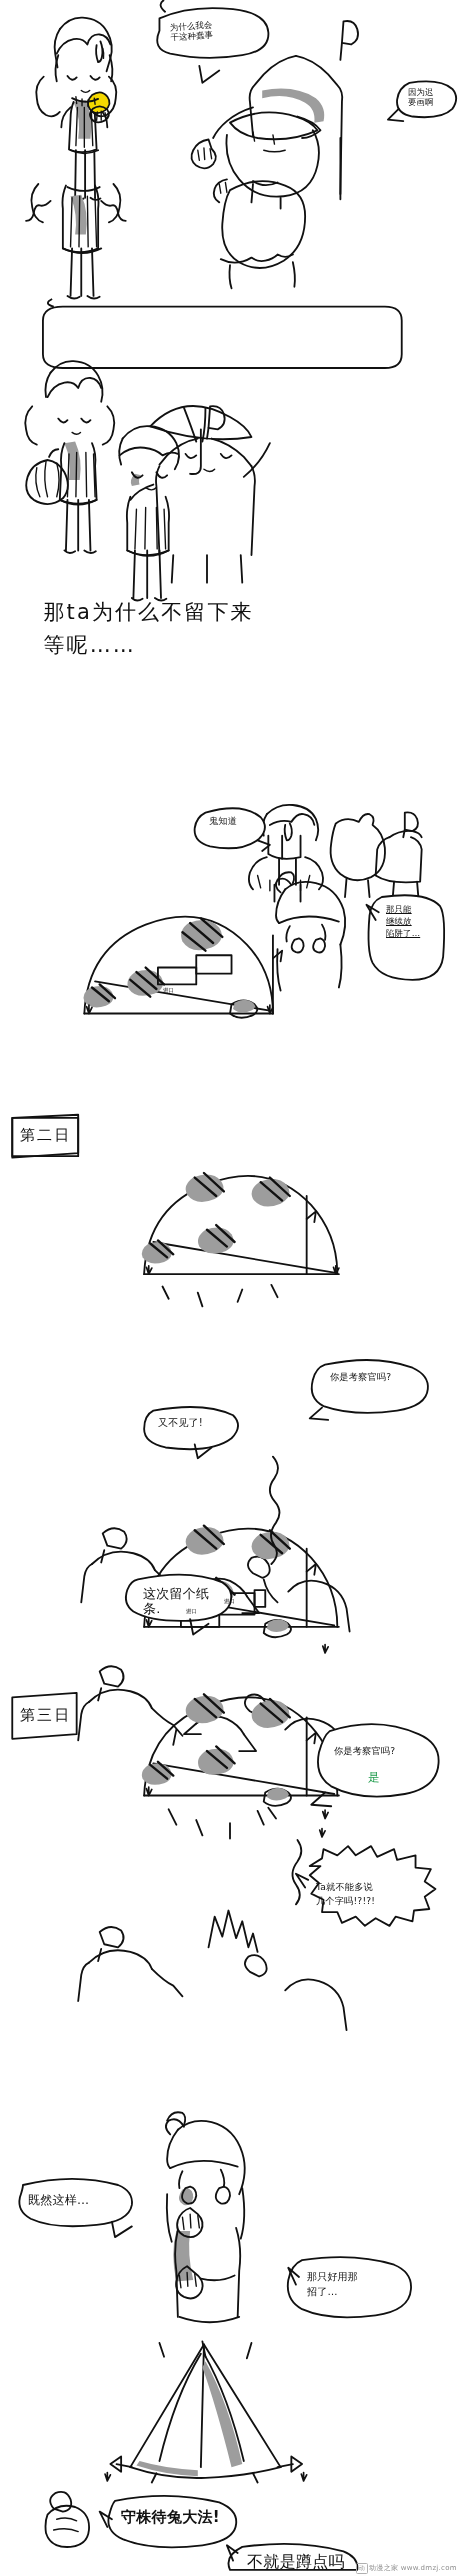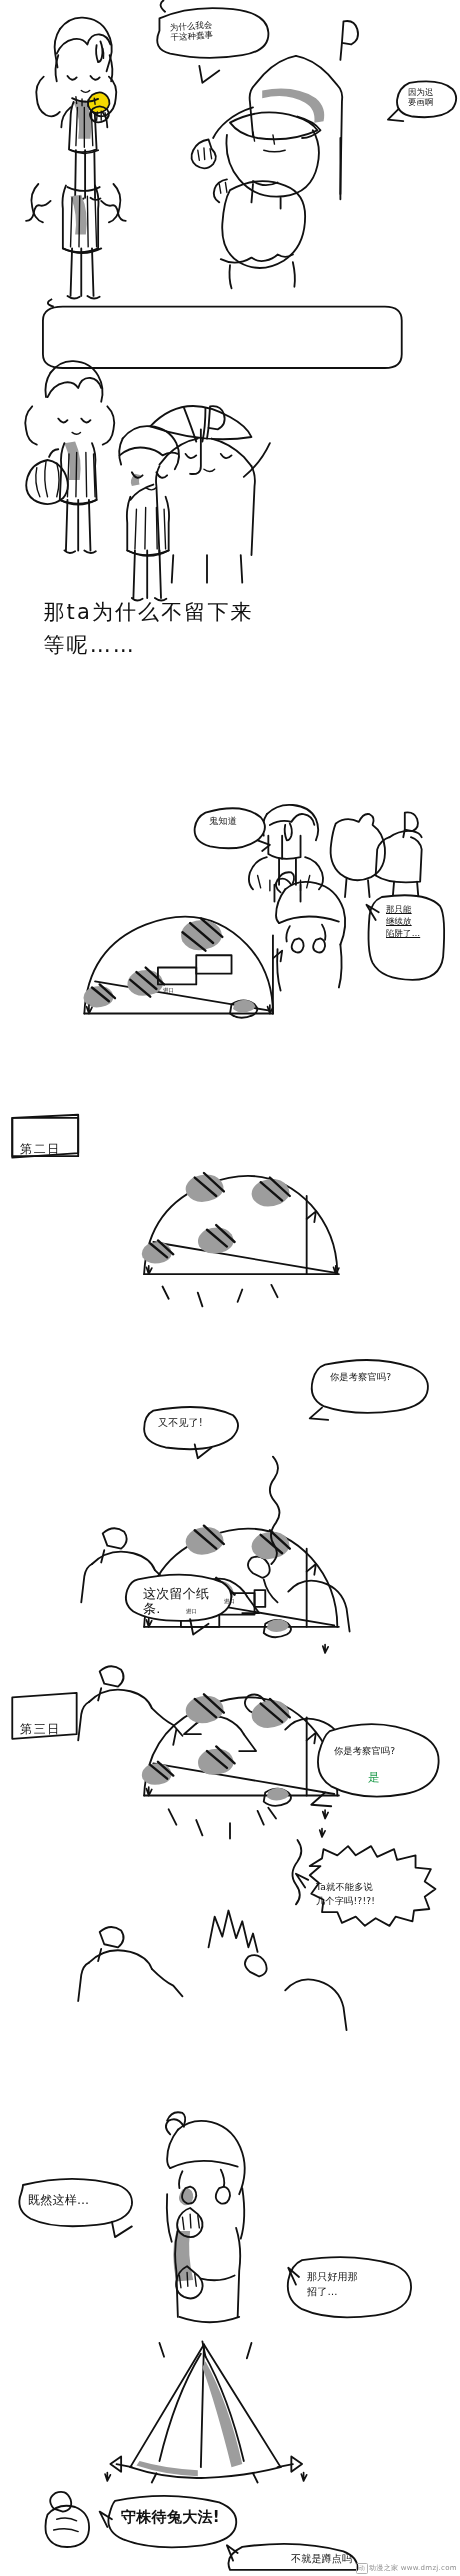--- a/index.html
+++ b/index.html
@@ -21,21 +21,21 @@
     letter-spacing:.02em;
   }
   .bub-txt{font-size:8.4px;}
   .big-hand{
     font-size:21px;
     letter-spacing:.10em;
     line-height:1.55;
     color:#111;
     margin-left:22px;
   }
-  .daylabel{font-size:12px;letter-spacing:.14em;margin-top:16px;}
+  .daylabel{font-size:15px;letter-spacing:.14em;}
   .signtxt{font-size:5.4px;letter-spacing:.02em;}
   .green{color:#1d9b4b;font-size:11.5px;}
   .wm{
     position:absolute;right:3.1px;bottom:2.3px;
     font-size:7px;color:#8d8d8d;letter-spacing:.04em;
   }
   .wm .mark{
     display:inline-block;border:0.8px solid #b0b0b0;border-radius:1.5px;
     padding:0 1.5px;margin-right:1.5px;color:#9a9a9a;font-size:6.1px;
   }
@@ -506,20 +506,20 @@
   <div class="txt bub-txt" style="left:334px;top:1746px;width:90px;font-size:9.2px;">你是考察官吗?</div>
   <div class="txt green" style="left:368px;top:1771px;">是</div>
   <div class="txt bub-txt" style="left:316px;top:1880px;width:101px;font-size:9.2px;line-height:1.5;">Ta就不能多说
 几个字吗!?!?!</div>
 
   <div class="txt bub-txt" style="left:28px;top:2194px;width:86px;font-size:12px;">既然这样…</div>
   <div class="txt bub-txt" style="left:307px;top:2269px;width:83px;font-size:10px;line-height:1.5;">那只好用那
 招了…</div>
 
   <div class="txt bub-txt" style="left:121px;top:2509px;width:107px;font-size:15px;font-weight:bold;">守株待兔大法!</div>
-  <div class="txt bub-txt" style="left:247px;top:2553px;width:106px;font-size:10px;margin-left:44px;">不就是蹲点吗</div>
+  <div class="txt bub-txt" style="left:247px;top:2553px;width:106px;font-size:16px;">不就是蹲点吗</div>
 
   <div class="wm">
     <span class="mark">动</span><span>动漫之家 www.dmzj.com</span>
   </div>
 
 </div>
 
 
 </body></html>

